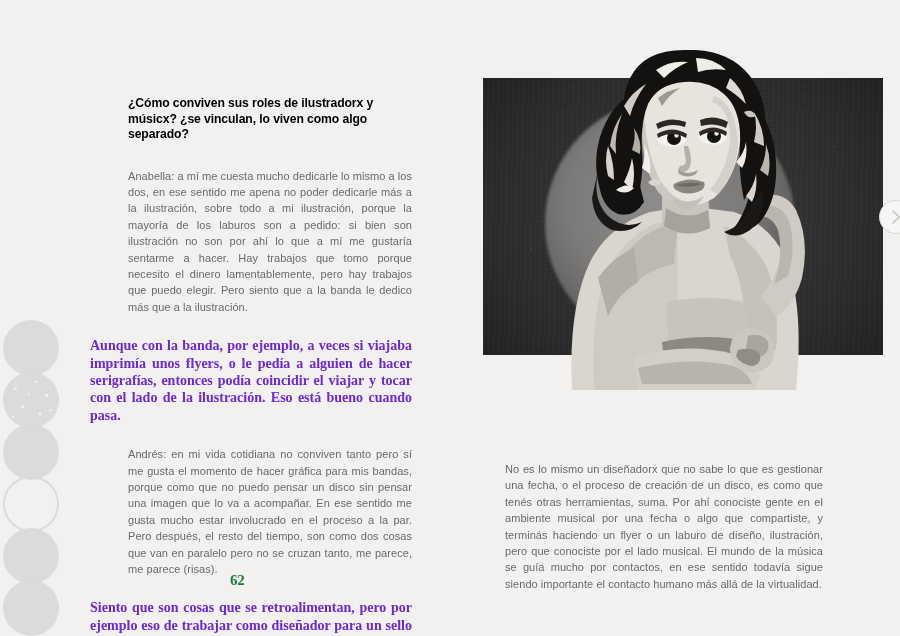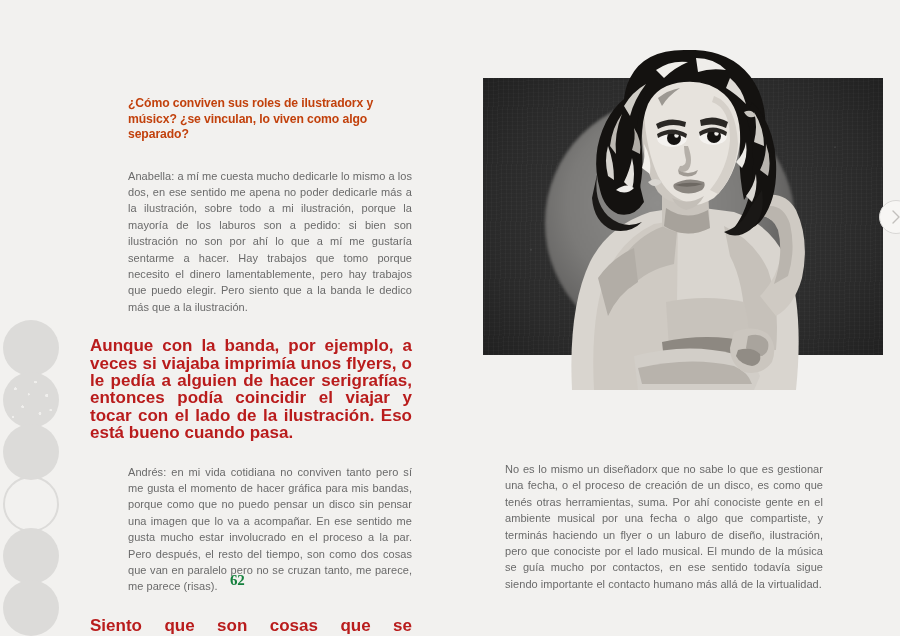--- a/index.html
+++ b/index.html
@@ -67,43 +67,43 @@
     position: absolute;
     left: 128px;
     top: 96px;
     width: 284px;
   }
 
   .question {
     font-size: 12.2px;
     line-height: 15.5px;
     font-weight: bold;
-    color: #c2410c;
+    color: #000000;
     letter-spacing: -0.1px;
     margin-bottom: 25px;
   }
 
   .body-par {
     font-size: 11px;
     line-height: 16.4px;
     color: #6a6a6a;
     text-align: justify;
     letter-spacing: 0.05px;
     margin-bottom: 22px;
   }
 
   .pull-quote {
     position: relative;
     left: -38px;
     width: 322px;
-    font-family: Liberation Sans, sans-serif;
+    font-family: Liberation Serif, serif;
     font-weight: bold;
-    font-size: 17px;
+    font-size: 14px;
     line-height: 17.4px;
-    color: #b91c1c;
+    color: #6d28d9;
     text-align: justify;
     margin-bottom: 22px;
   }
 
   .pull-quote.second { margin-bottom: 0; }
 
   
   .page-number {
     position: absolute;
     left: 230px;

